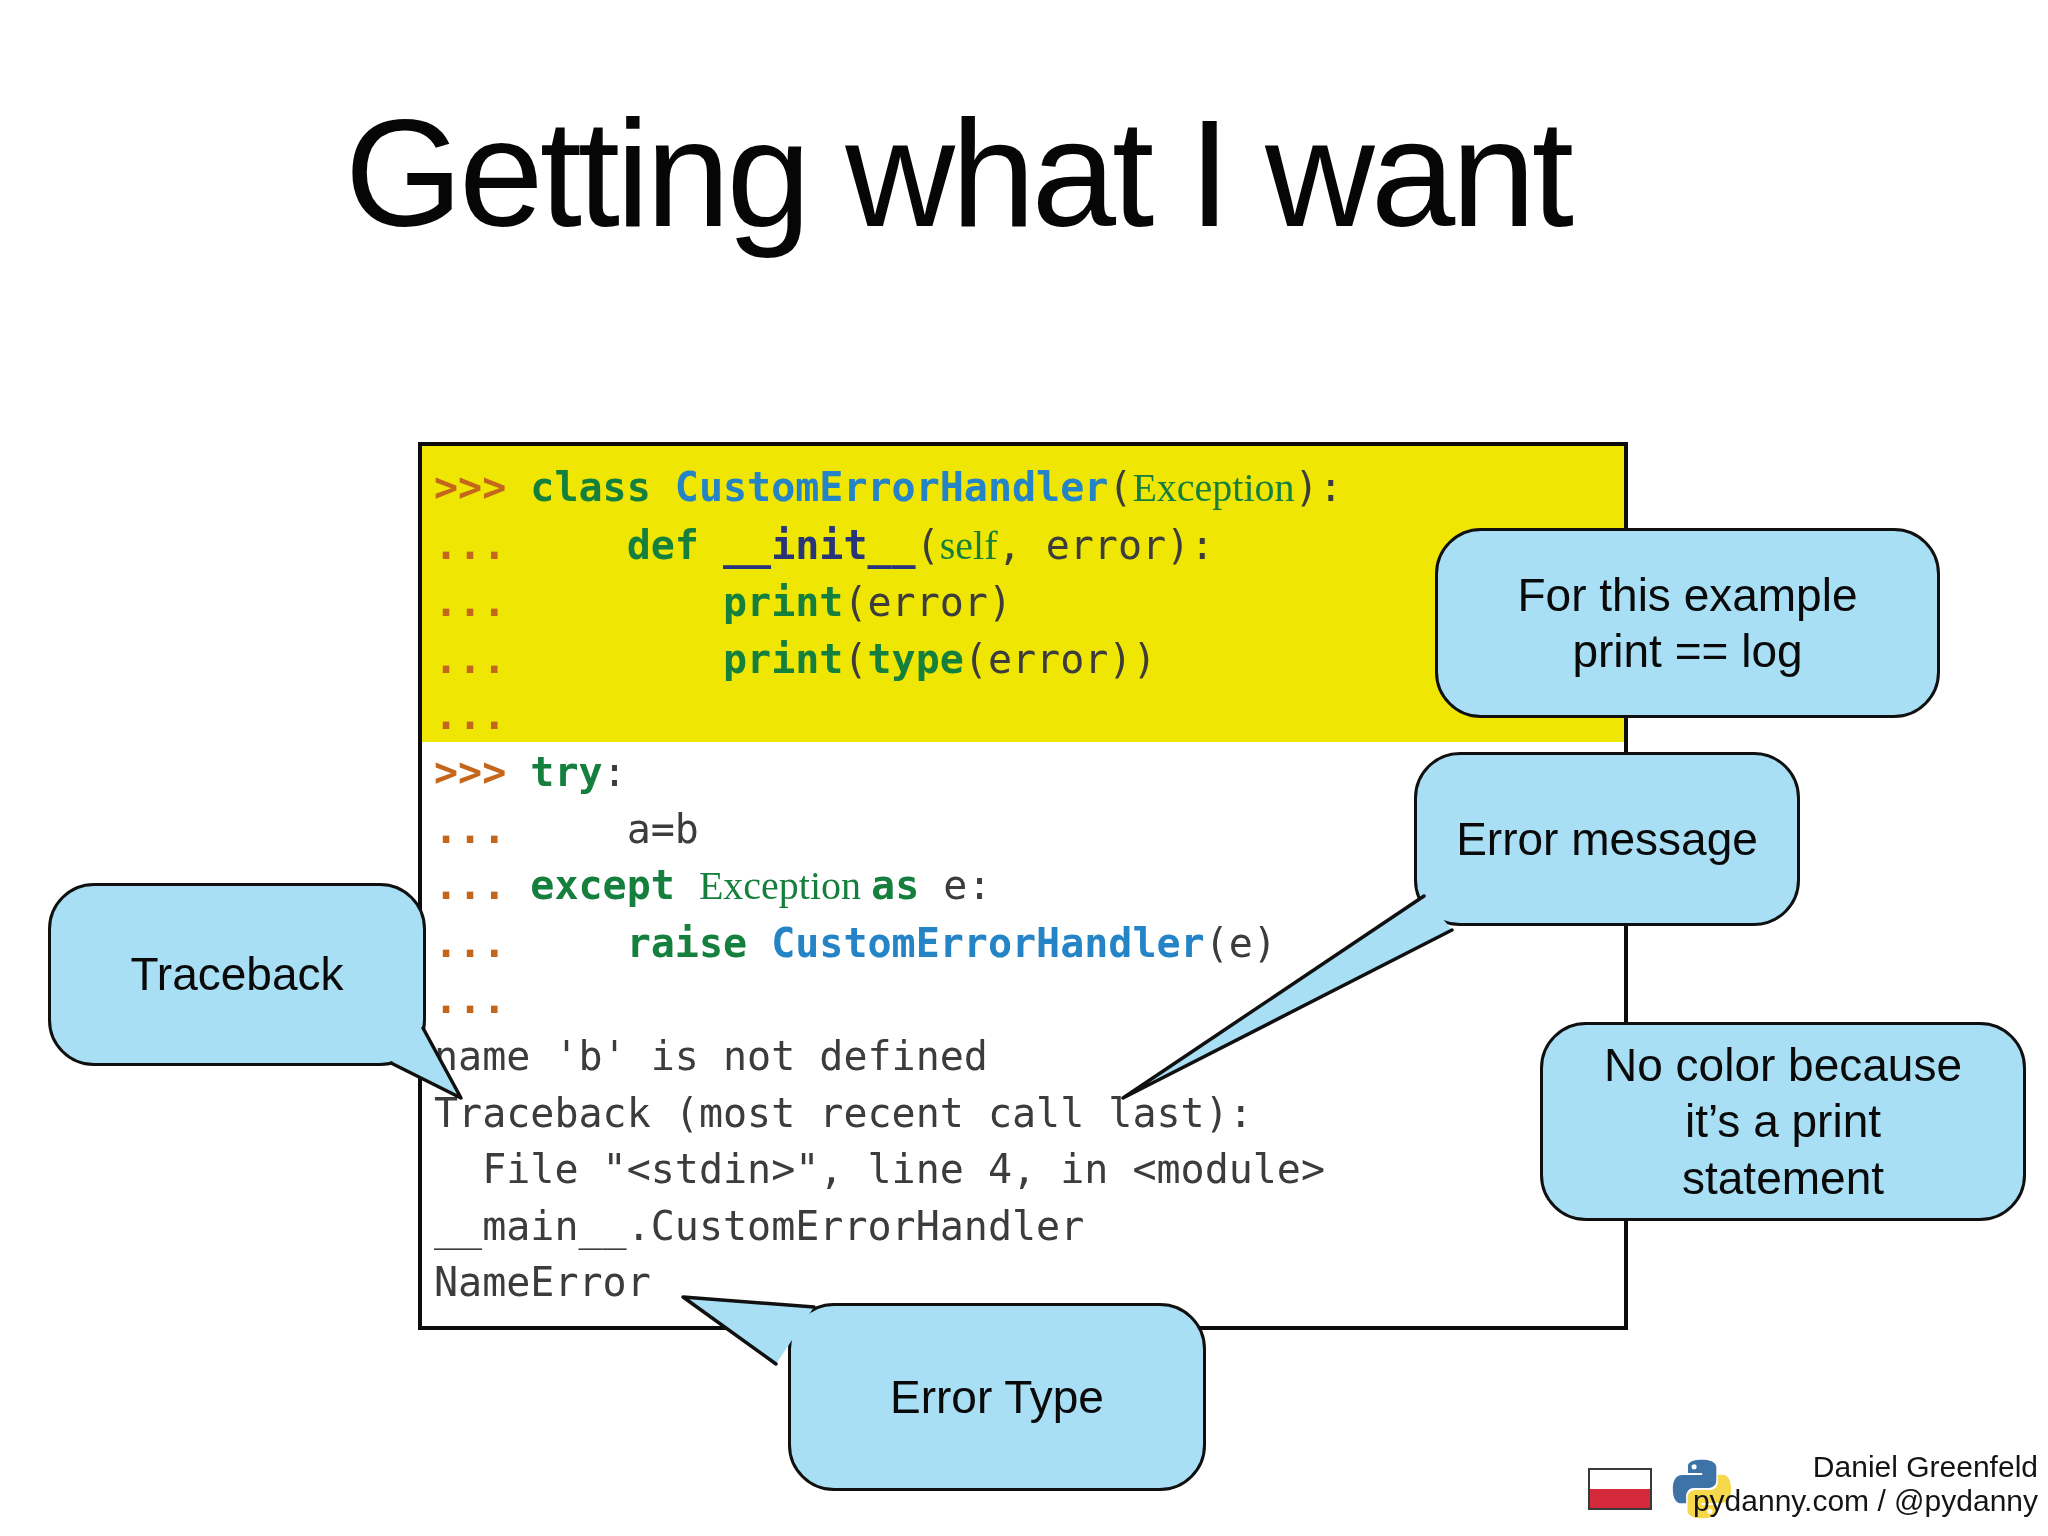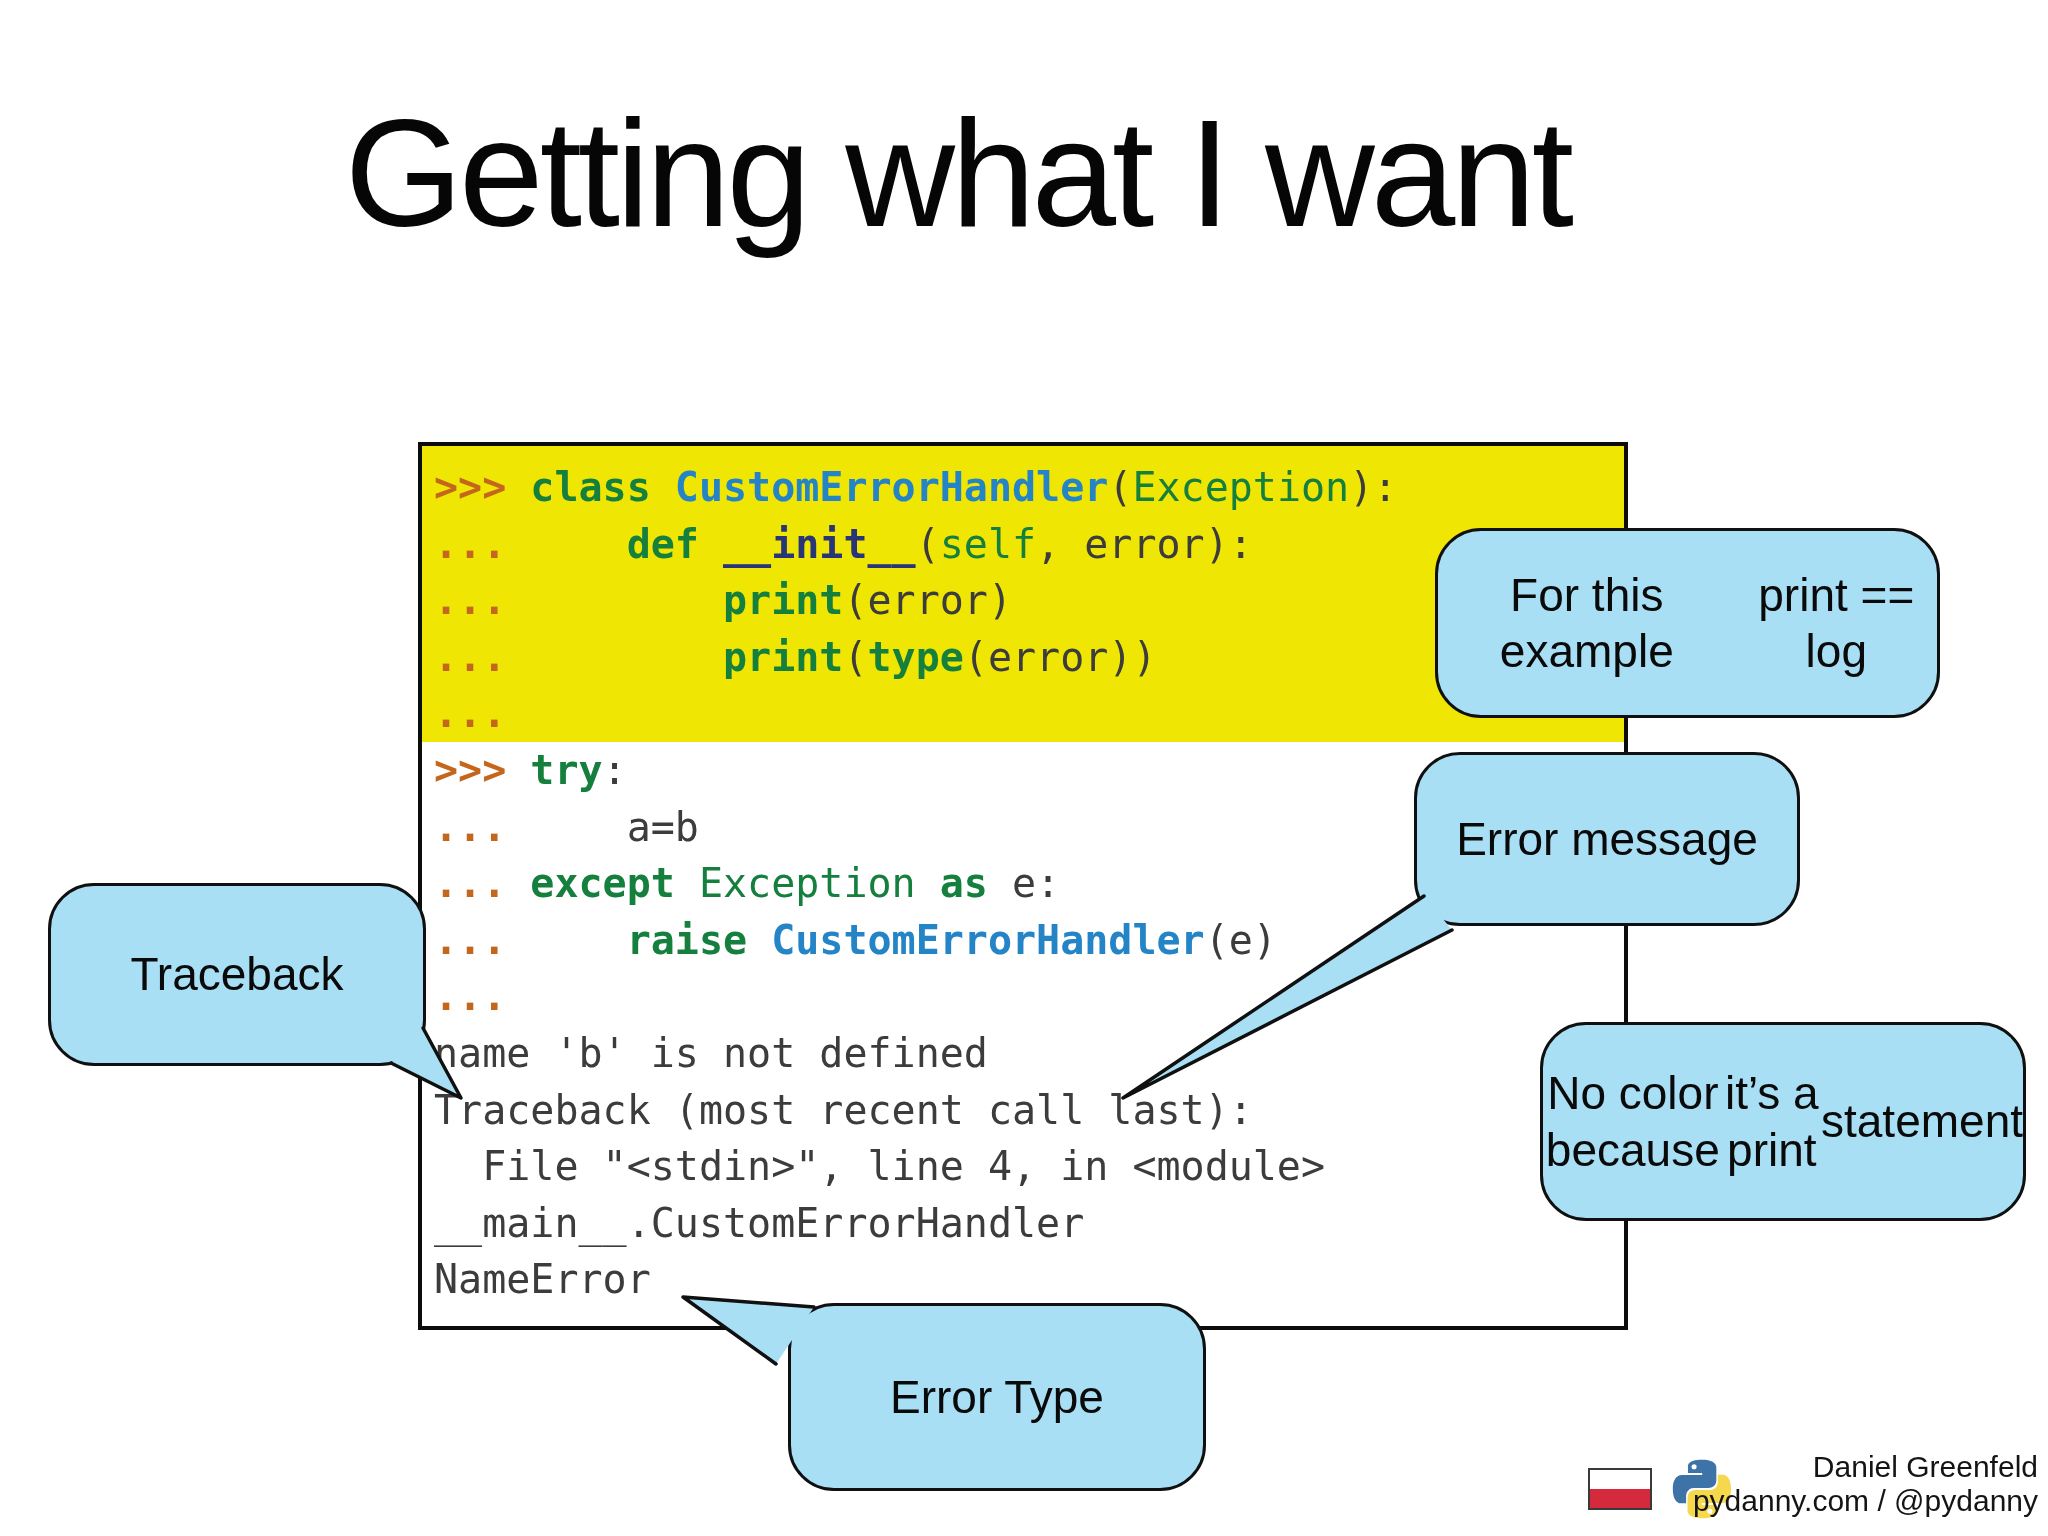--- a/index.html
+++ b/index.html
@@ -11,29 +11,29 @@
 
   
   .codebox{position:absolute;left:418px;top:442px;width:1210px;height:888px;
            border:4px solid #0c0c0c;background:#fff;box-sizing:border-box;z-index:1;}
   .hl{position:absolute;left:0;top:0;width:100%;height:296px;background:var(--highlight-yellow);}
   .code{position:absolute;left:12px;top:13px;font-family:"DejaVu Sans Mono",monospace;
         font-size:40px;line-height:56.6px;}
   .cl{white-space:pre;}
   .prompt{color:var(--prompt-orange);font-weight:bold;}
   .kw{color:var(--keyword-green);font-weight:bold;}
-  .grn{color:var(--keyword-green);}
+  .grn{color:var(--keyword-green);font-family:Liberation Serif, serif;}
   .cls{color:var(--class-blue);font-weight:bold;}
   .dunder{color:var(--dunder-navy);font-weight:bold;}
   .txt{color:var(--code-text);}
 
   
   .bubble{position:absolute;z-index:5;background:var(--callout-blue);
           border:3px solid #101010;border-radius:46px;box-sizing:border-box;
-          display:flex;flex-direction:row;justify-content:center;align-items:center;
+          display:flex;flex-direction:column;justify-content:center;align-items:center;
           font-size:46px;line-height:1.22;color:#0a0a0a;text-align:center;}
   #b-print-log{left:1435px;top:528px;width:505px;height:190px;}
   #b-error-message{left:1414px;top:752px;width:386px;height:174px;}
   #b-traceback{left:48px;top:883px;width:378px;height:183px;}
   #b-no-color{left:1540px;top:1022px;width:486px;height:199px;}
   #b-error-type{left:788px;top:1303px;width:418px;height:188px;}
 
   .tails{position:absolute;left:0;top:0;width:2048px;height:1536px;z-index:6;pointer-events:none;}
 
   

